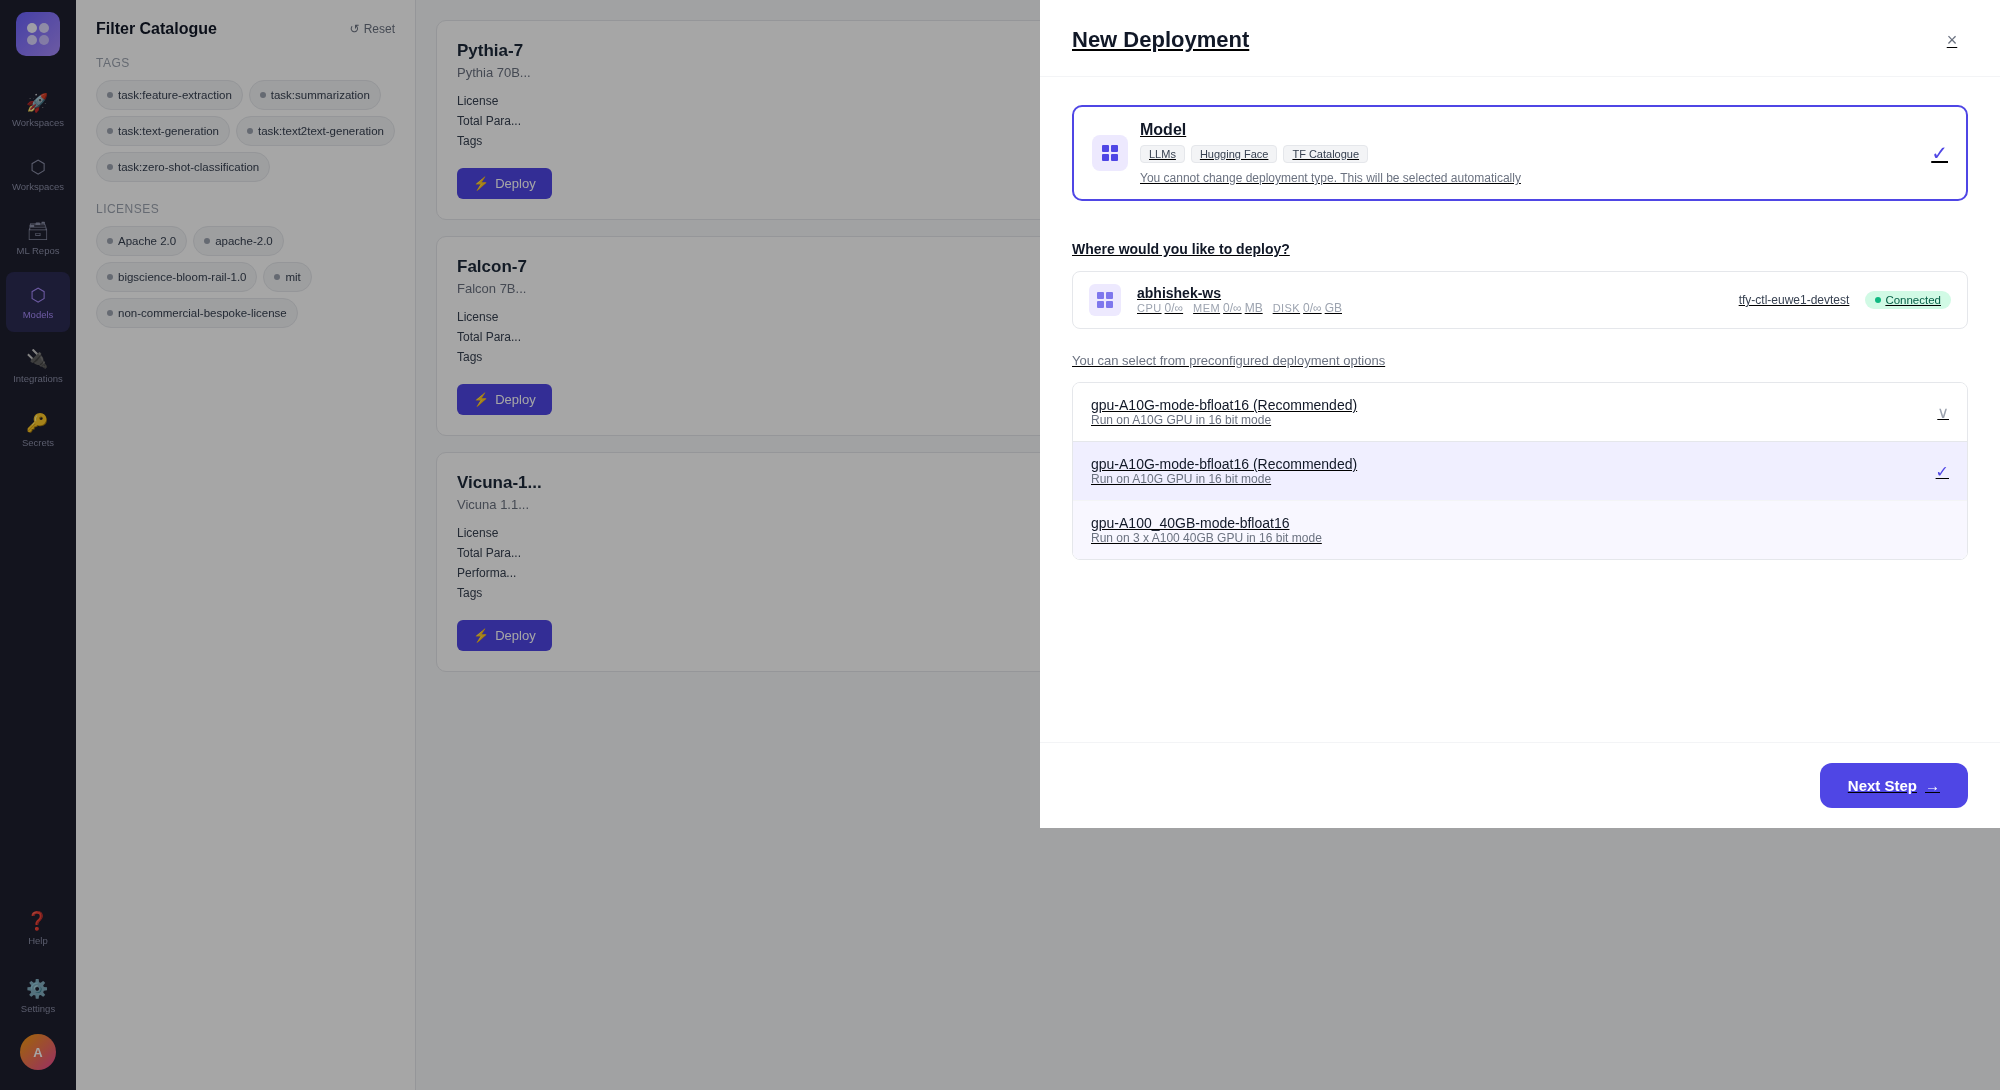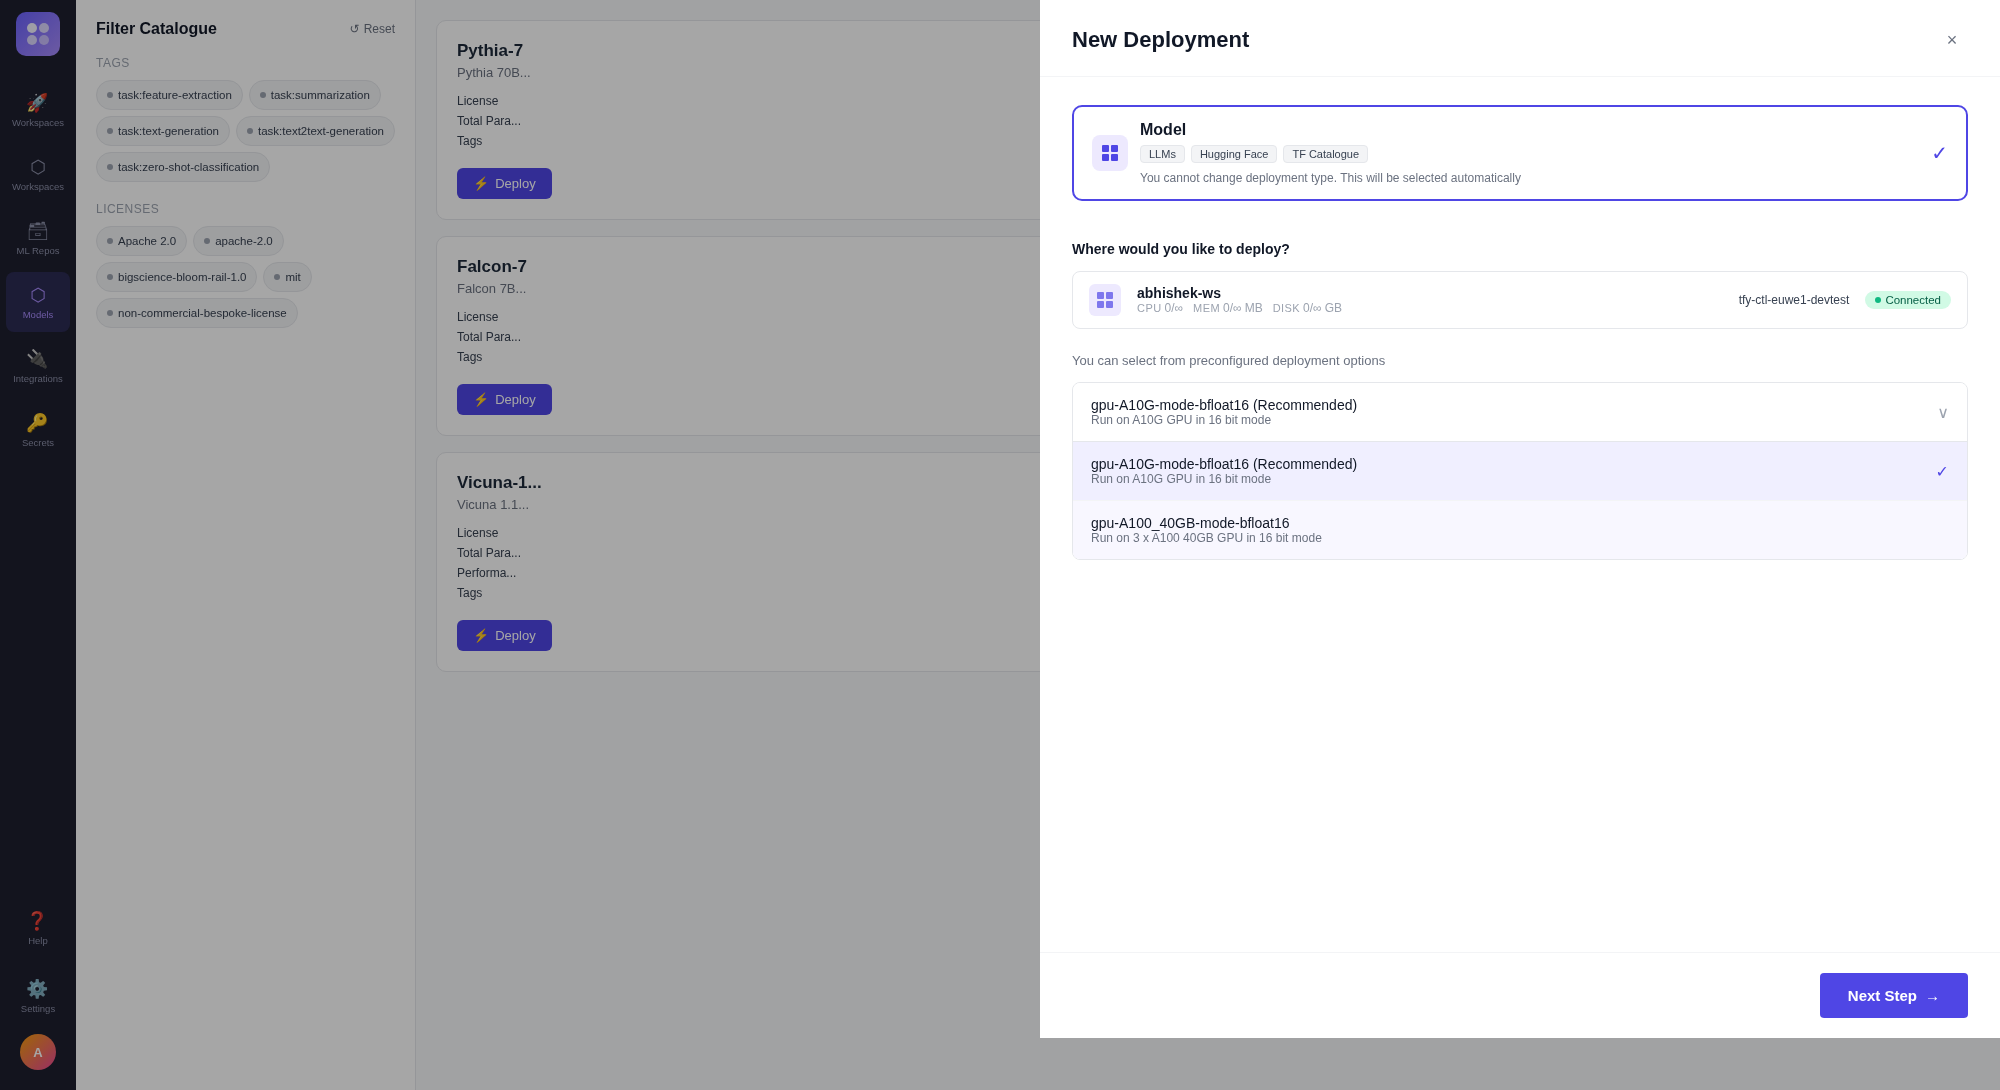--- a/index.html
+++ b/index.html
@@ -102,24 +102,25 @@
 
     
     .modal-overlay {
       position: fixed; top: 0; left: 0; width: 2000px; height: 1090px;
       background: rgba(0,0,0,0.35);
       display: flex; align-items: flex-start; justify-content: flex-end;
       z-index: 100;
     }
     .modal {
       width: 960px;
-      height: 1038px;
+      height: 828px;
       background: white;
       display: flex; flex-direction: column;
       overflow: hidden;
+      text-decoration: underline;
     }
     .modal-header {
       display: flex; align-items: center; justify-content: space-between;
       padding: 24px 32px 20px;
       border-bottom: 1px solid #f3f4f6;
       flex-shrink: 0;
     }
     .modal-title { font-size: 22px; font-weight: 700; color: #111827; }
     .modal-close {
       width: 32px; height: 32px; border-radius: 50%;
@@ -215,21 +216,21 @@
     .dropdown-option.selected { background: #f0efff; }
     .option-title { font-size: 14px; font-weight: 500; color: #111827; }
     .option-sub { font-size: 12px; color: #6b7280; }
     .option-check { color: #4f46e5; font-size: 16px; }
 
     
     .next-step-btn {
       background: #4f46e5;
       color: white;
       border: none;
-      border-radius: 4px;
+      border-radius: 12px;
       padding: 14px 28px;
       font-size: 15px;
       font-weight: 600;
       cursor: pointer;
       display: flex; align-items: center; gap: 8px;
     }
   </style>
 </head>
 <body>
 

